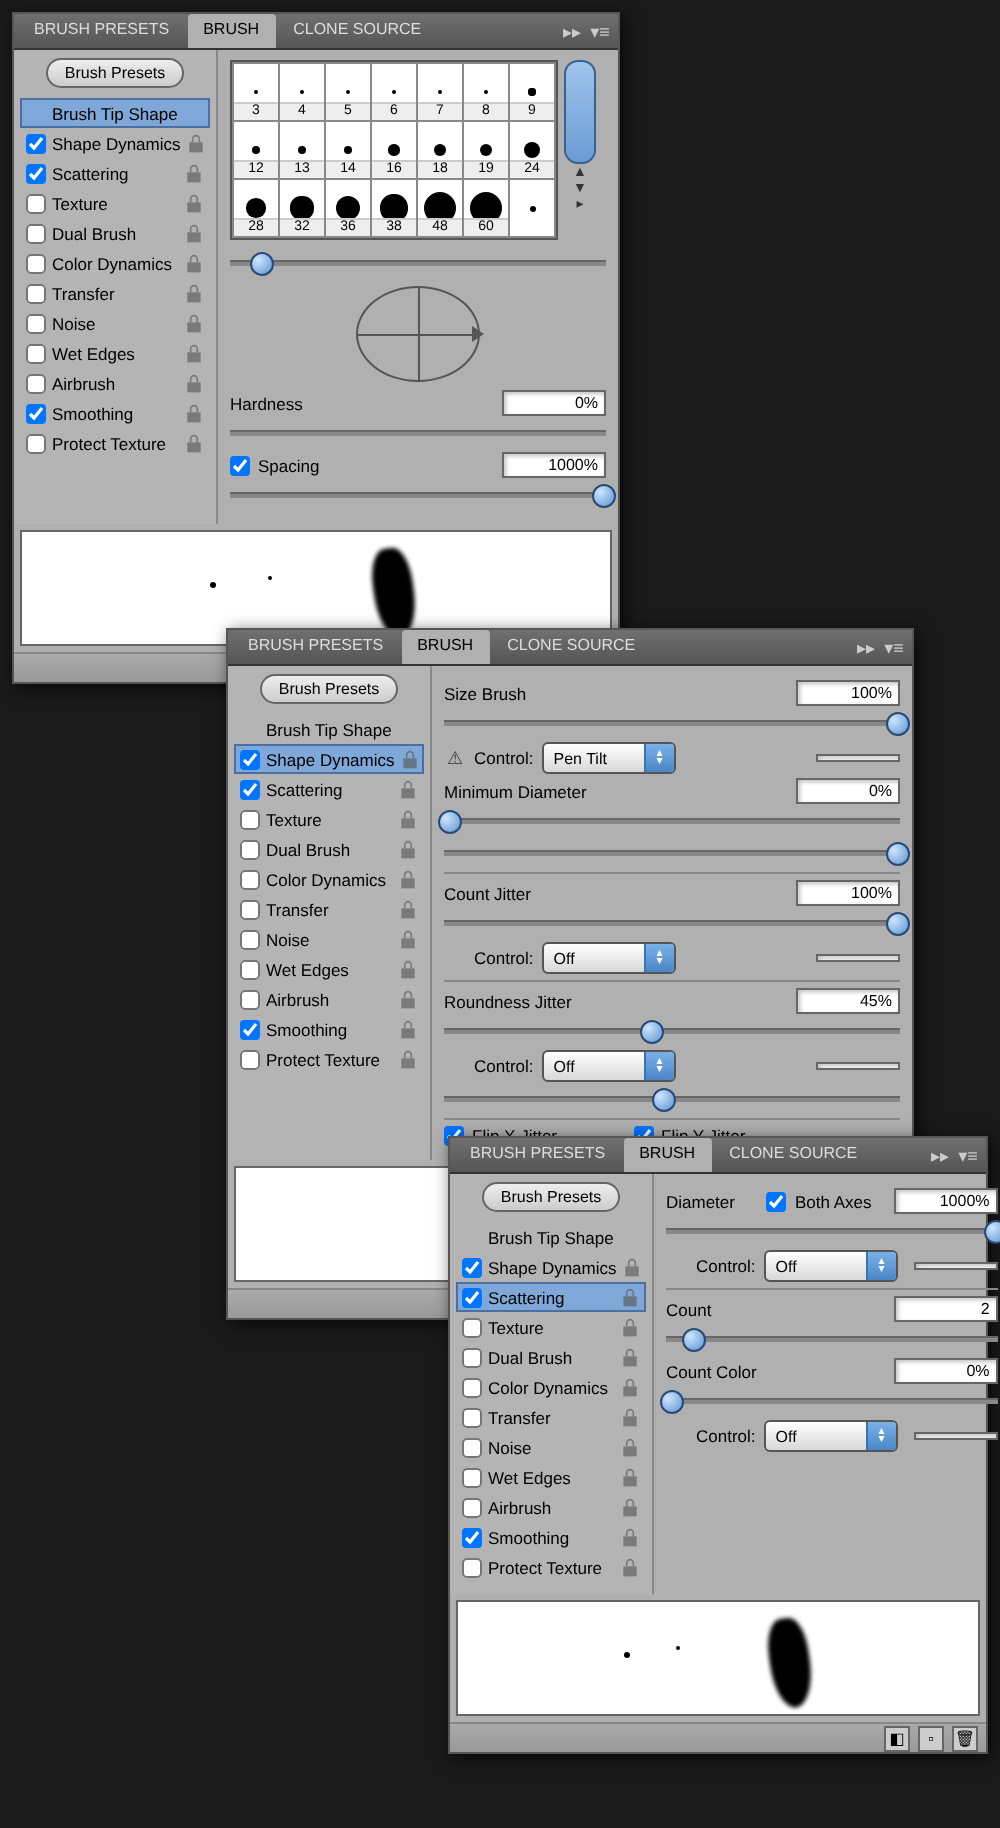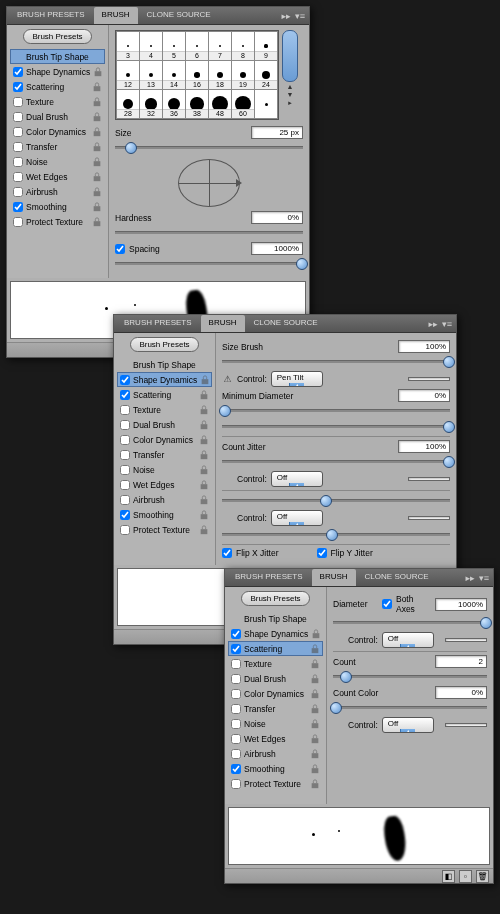--- a/index.html
+++ b/index.html
@@ -156,21 +156,20 @@
   }
   .dropdown {
     display: inline-flex;
     align-items: center;
     background: linear-gradient(#fff,#d8d8d8);
     border: 1px solid #555;
     border-radius: 3px;
     padding: 0;
     height: 14px;
     overflow: hidden;
-    flex-direction: column;
   }
   .dropdown .ddtext {
     padding: 1px 5px;
     font-size: 8px;
     min-width: 40px;
   }
   .dropdown .ddarrows {
     background: linear-gradient(#7ab0e8, #4a86c8);
     color: #fff;
     width: 14px;
@@ -482,25 +481,20 @@
             </div>
           </div>
         <div class="gridside">
           <div class="scrollthumb"></div>
           <div class="smtri">▲</div>
           <div class="smtri">▼</div>
           <div class="smtri">▸</div>
         </div>
       </div>
       <div style="height:4px"></div>
-      <div class="row">
-          <span class="lbl">Size</span>
-          <span class="spacer"></span>
-          <span class="valbox wide">25 px</span>
-        </div>
       <div class="slider">
           <div class="track"></div>
           <div class="thumb" style="left:8%"></div>
         </div>
       <div class="row">
         <div style="flex:1;display:flex;justify-content:center;padding:2px 0">
           <div class="anglecircle">
               <div class="arrow"></div>
             </div>
         </div>
@@ -691,20 +685,25 @@
           <span style="width:11px"></span>
           <span class="lbl">Control:</span>
         <div class="dropdown">
             <span class="ddtext">Off</span>
             <span class="ddarrows">▴<br>▾</span>
           </div>
         <span class="spacer"></span>
           <span class="valbox"></span>
       </div>
       <div class="sep"></div>
+      <div class="row">
+          <span class="lbl">Roundness Jitter</span>
+          <span class="spacer"></span>
+          <span class="valbox wide">45%</span>
+        </div>
       <div class="slider">
           <div class="track"></div>
           <div class="thumb" style="left:45%"></div>
         </div>
       <div class="row">
           <span style="width:11px"></span>
           <span class="lbl">Control:</span>
         <div class="dropdown">
             <span class="ddtext">Off</span>
             <span class="ddarrows">▴<br>▾</span>

